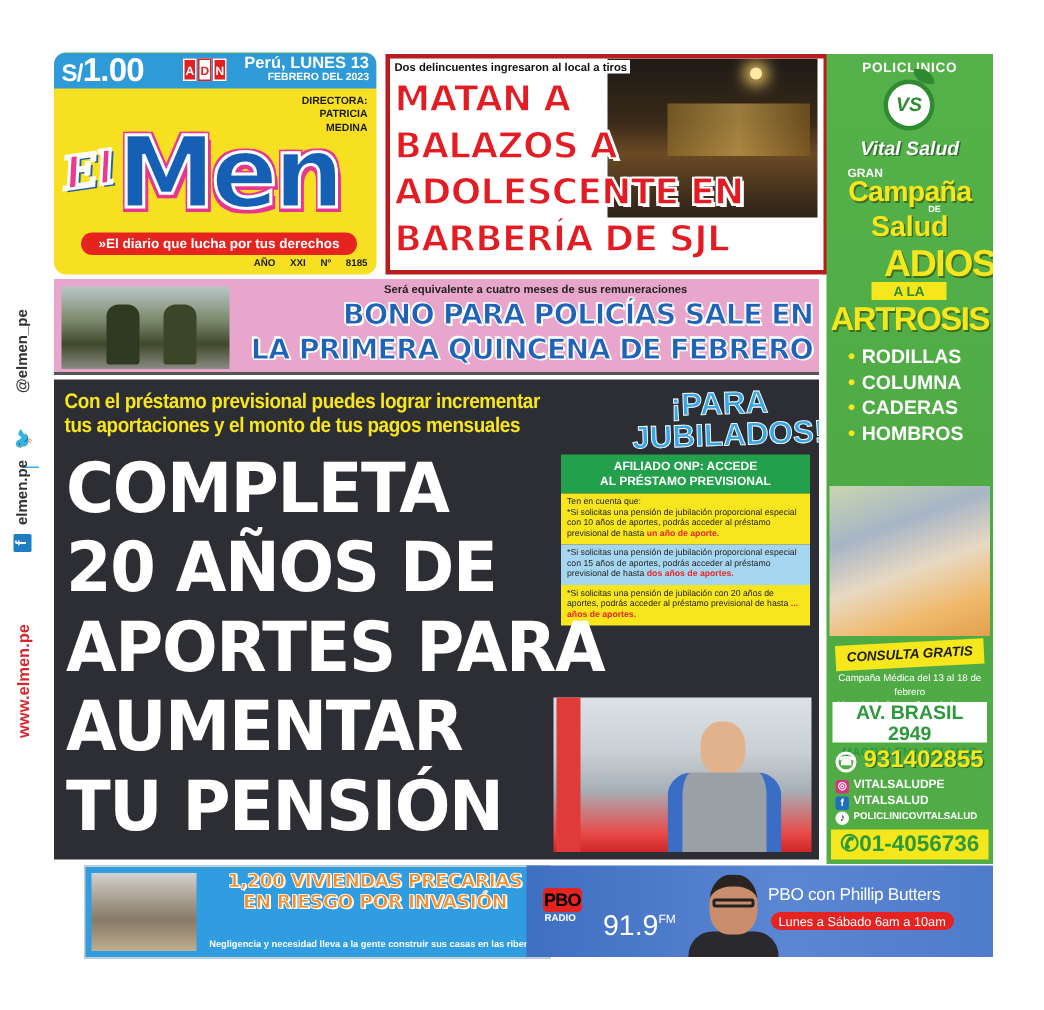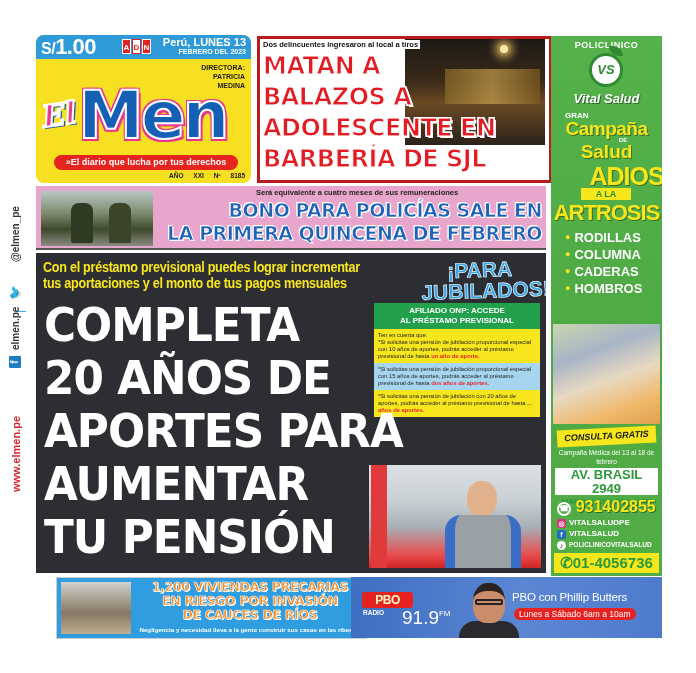--- a/index.html
+++ b/index.html
@@ -114,21 +114,21 @@
   
   .viv { left: 36px; top: 577px; width: 311px; height: 62px; background: #2f9de0; border: 1px solid #ccc; margin-left: 20px; }
   .viv-photo { position: absolute; left: 4px; top: 4px; width: 70px; height: 52px; background: linear-gradient(180deg, #d2d2d0 0%, #a79d8d 35%, #857966 60%, #bfae8e 100%); }
   .viv-head { position: absolute; left: 78px; top: 2px; width: 230px; text-align: center; color: #f28f2c; font-family: "DejaVu Sans", sans-serif; font-weight: bold;
               font-size: 12.5px; line-height: 14px; -webkit-text-stroke: 0.5px #fff; text-shadow: 1px 1px 0 #fff; letter-spacing: -0.3px; white-space: nowrap; }
   .viv-sub { position: absolute; left: 76px; top: 48px; width: 232px; text-align: center; color: #fff; font-size: 6.2px; font-weight: bold; white-space: nowrap;
              font-family: "Liberation Sans Narrow","Liberation Sans", sans-serif; }
 
   
   .pbo { left: 351px; top: 577px; width: 311px; height: 61px; background: linear-gradient(90deg, #3f6fc2 0%, #5a86d2 55%, #4f7bcc 100%); overflow: hidden; }
-  .pbo-logo { position: absolute; left: 11px; top: 15px; width: 51px; height: 16px; background: #e52421; color: #fef9c3; font-weight: bold; font-size: 12px; line-height: 16px; text-align: center; border-radius: 3px; letter-spacing: -0.5px; }
+  .pbo-logo { position: absolute; left: 11px; top: 15px; width: 26px; height: 16px; background: #e52421; color: #000000; font-weight: bold; font-size: 12px; line-height: 16px; text-align: center; border-radius: 3px; letter-spacing: -0.5px; }
   .pbo-radio { position: absolute; left: 12px; top: 32px; color: #fff; font-weight: bold; font-size: 6.5px; }
   .pbo-freq { position: absolute; left: 51px; top: 17px; color: #fff; font-size: 19px; margin-top: 13px; }
   .pbo-freq small { font-size: 8px; vertical-align: 8px; }
   .pbo-host { position: absolute; left: 108px; top: 6px; width: 60px; height: 55px; }
   .pbo-host .h { position: absolute; left: 14px; top: 0; width: 32px; height: 40px; background: #c98d6b; border-radius: 45% 45% 40% 40%; border-top: 8px solid #2a2320; }
   .pbo-host .g { position: absolute; left: 16px; top: 16px; width: 28px; height: 6px; border: 2px solid #222; border-radius: 2px; }
   .pbo-host .b { position: absolute; left: 0; top: 38px; width: 60px; height: 20px; background: #2a2a2e; border-radius: 16px 16px 0 0; }
   .pbo-title { position: absolute; left: 161px; top: 14px; color: #fff; font-size: 11.5px; font-weight: normal; letter-spacing: -0.2px; }
   .pbo-sched { position: absolute; left: 163px; top: 31px; background: #e52421; color: #fff; font-size: 8.5px; line-height: 12px; padding: 0 5px; border-radius: 6px; }
 </style>
@@ -276,21 +276,20 @@
     <div>AUMENTAR</div>
     <div>TU PENSIÓN</div>
   </div>
 </div>
 
 <div class="abs viv">
   <div class="viv-photo"></div>
   <div class="viv-head">
     <div>1,200 VIVIENDAS PRECARIAS</div>
     <div>EN RIESGO POR INVASIÓN</div>
-    <div>DE CAUCES DE RÍOS</div>
   </div>
   <div class="viv-sub">Negligencia y necesidad lleva a la gente construir sus casas en las riberas</div>
 </div>
 
 <div class="abs pbo">
   <div class="pbo-logo">PBO</div>
   <div class="pbo-radio">RADIO</div>
   <div class="pbo-freq">
     <span>91.9</span><small>FM</small>
   </div>

